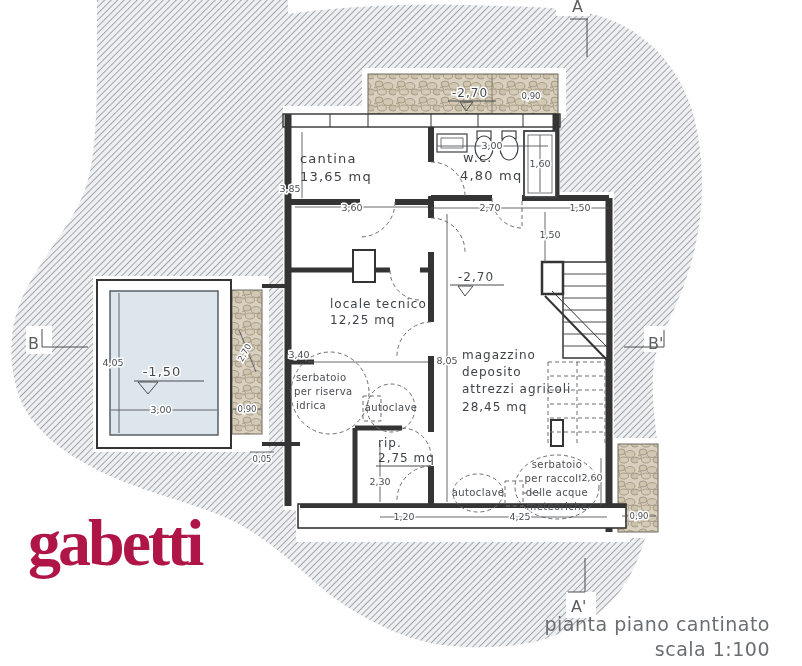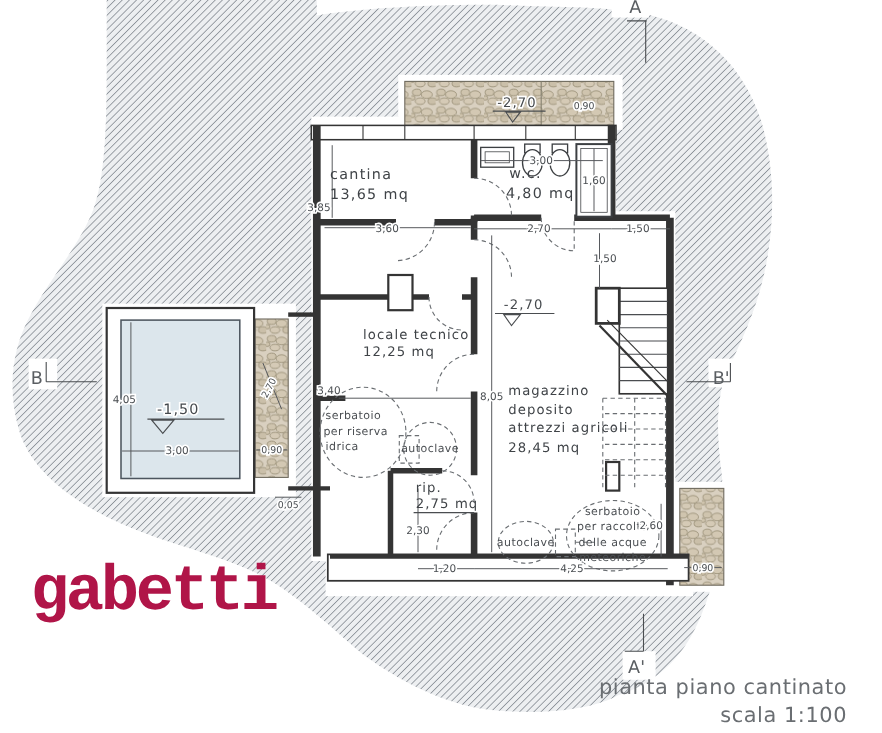--- a/index.html
+++ b/index.html
@@ -20,22 +20,22 @@
   .cap   {font-size:19px;fill:#6a6e72;text-anchor:end;letter-spacing:.5px;}
 
   .wall      {stroke:#343434;fill:none;}
   .thin      {stroke:#4a4d50;stroke-width:1;fill:none;}
   .dimline   {stroke:#55585c;stroke-width:.9;fill:none;}
   .dashfine  {stroke:#6a6e72;stroke-width:1;fill:none;stroke-dasharray:4 3;}
   .fix       {stroke:#3c3f42;fill:#ffffff;}
 
   
   #logo{position:absolute;left:28px;top:512px;width:300px;}
-  #logo .brand{font-family:Liberation Mono, monospace;font-weight:700;
-               font-size:58px;line-height:.95;letter-spacing:-3px;}
+  #logo .brand{font-family:Liberation Serif, serif;font-weight:700;
+               font-size:66px;line-height:.95;letter-spacing:-3px;}
   #logo .sub{font-family:"Liberation Sans","DejaVu Sans",sans-serif;font-size:17px;
              letter-spacing:4.5px;text-align:right;margin-top:-8px;padding-right:2px;}
 </style>
 </head>
 <body>
 
 <div id="stage">
 
 <svg width="802" height="666" viewBox="0 0 802 666">
   <defs>

